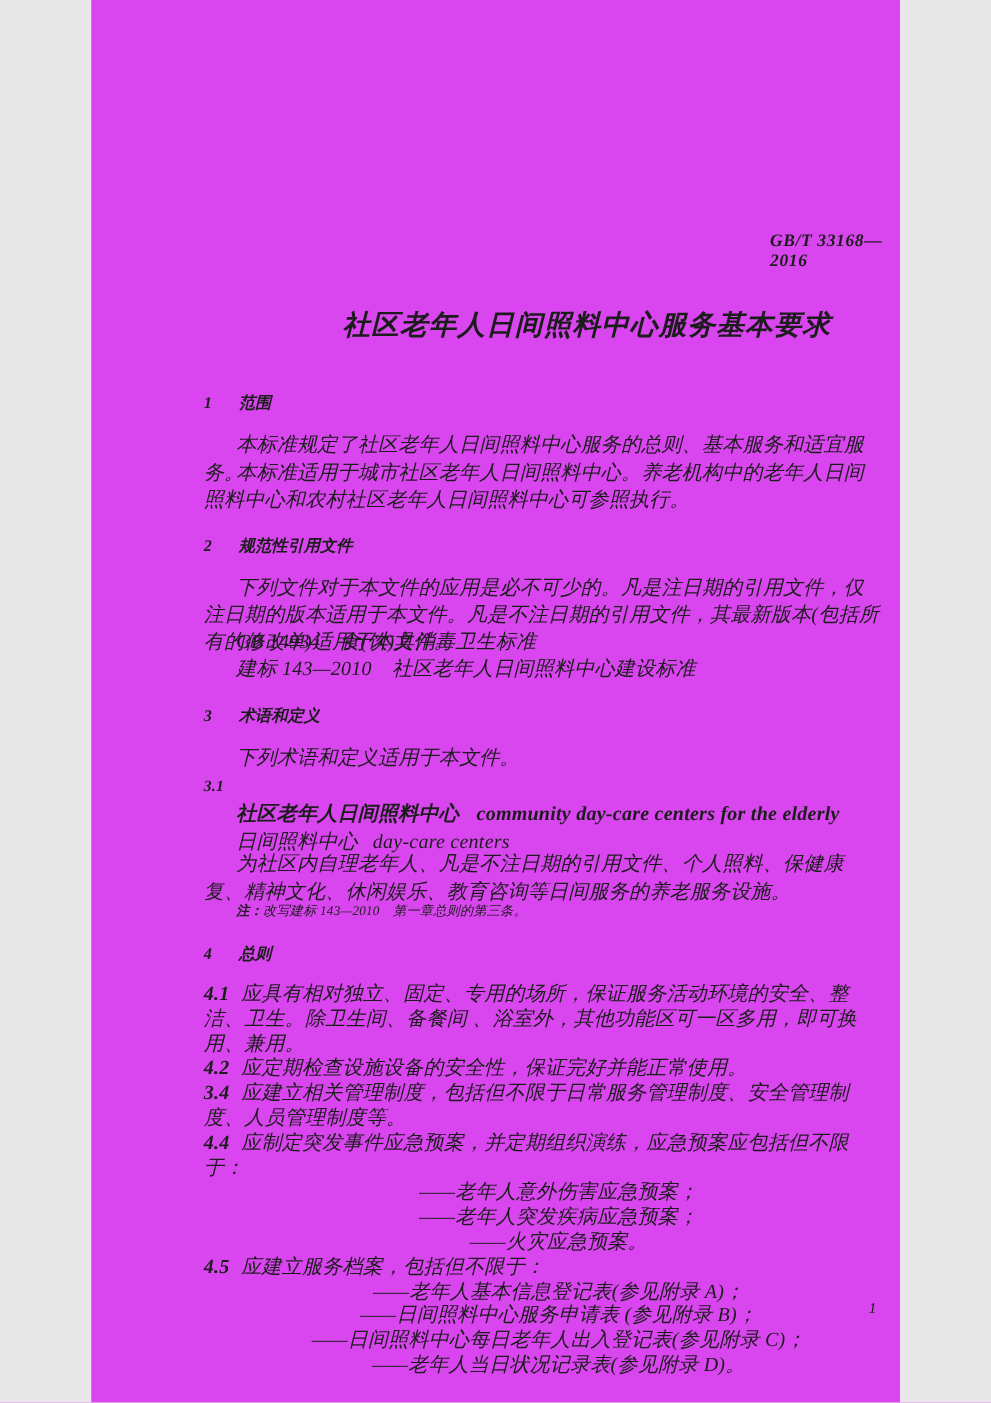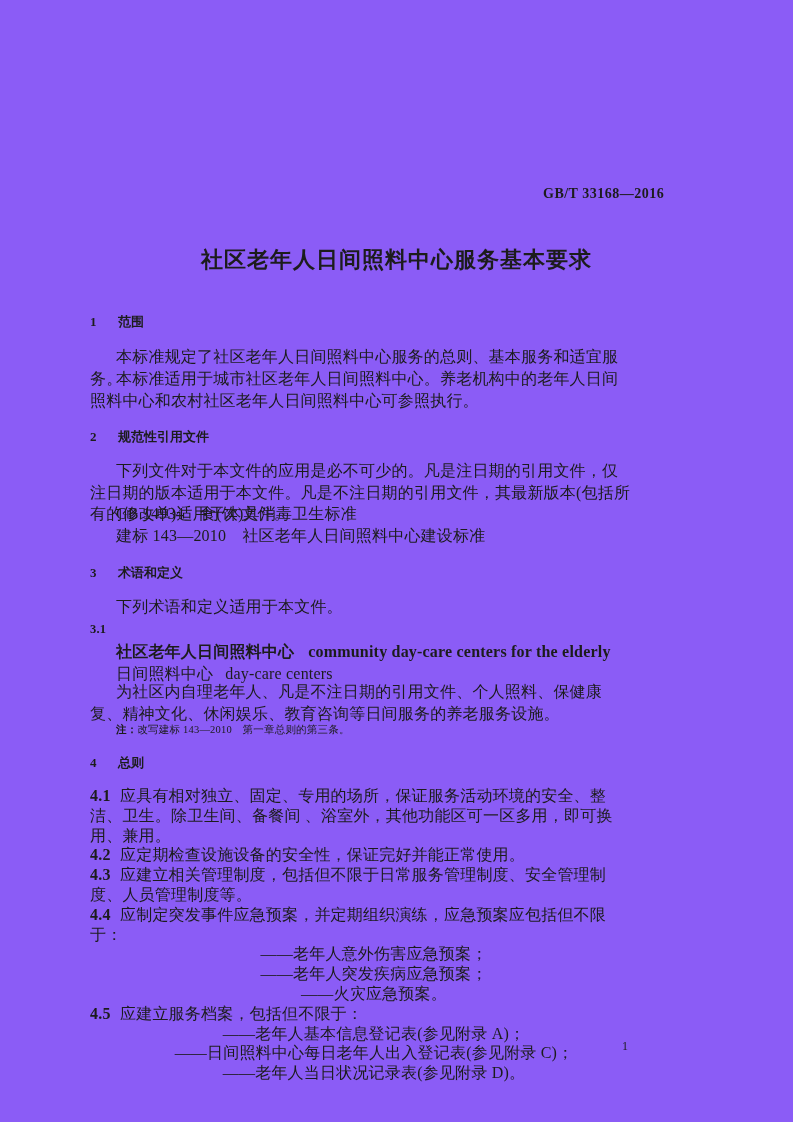--- a/index.html
+++ b/index.html
@@ -1,23 +1,24 @@
 <!DOCTYPE html>
 <html><head>
 <meta charset="utf-8">
 <style>
   html,body { margin:0; padding:0; background:#e8e8e8; }
   .page {
     position:relative;
-    width:793px; height:1122px;
+    width:647px; height:1122px;
     margin:0 auto;
-    background:#8b5cf6;
+    background:#d946ef;
     color:#1c1c1c;
     font-family:"Liberation Serif","DejaVu Serif",serif;
     overflow:hidden;
+    font-style:italic;
   }
   .abs { position:absolute; }
   .doc-code {
     top:186px; left:543px;
     font-size:14px; font-weight:bold;
     letter-spacing:0.5px;
     font-family:"Liberation Serif","DejaVu Serif",serif;
   }
   .doc-title {
     top:245px; left:0; width:793px;
@@ -87,26 +88,27 @@
   <p class="abs body-block pad26" style="top:663px;"><span>日间照料中心</span><span class="alias-en">day-care centers</span></p>
   <p class="abs body-block indent2" style="top:681px;">为社区内自理老年人、凡是不注日期的引用文件、个人照料、保健康复、精神文化、休闲娱乐、教育咨询等日间服务的养老服务设施。</p>
   <p class="abs body-block pad26 note-line" style="top:723px;"><span class="note-label">注：</span><span class="refline">改写建标 143—2010　第一章总则的第三条。</span></p>
 
   <div class="abs sec-head" style="top:754px;">
     <span class="hnum">4</span><span>总则</span>
   </div>
   <div class="abs body-block s4-list" style="top:786px;">
     <p><span class="cnum">4.1</span><span class="refline">应具有相对独立、固定、专用的场所，保证服务活动环境的安全、整洁、卫生。除卫生间、备餐间 、浴室外，其他功能区可一区多用，即可换用、兼用。</span></p>
     <p><span class="cnum">4.2</span><span>应定期检查设施设备的安全性，保证完好并能正常使用。</span></p>
-    <p><span class="cnum">4.3</span><span>应建立相关管理制度，包括但不限于日常服务管理制度、安全管理制度、人员管理制度等。</span></p>
+    <p><span class="cnum">3.4</span><span>应建立相关管理制度，包括但不限于日常服务管理制度、安全管理制度、人员管理制度等。</span></p>
     <p><span class="cnum">4.4</span><span>应制定突发事件应急预案，并定期组织演练，应急预案应包括但不限于：</span></p>
     <p class="dash-item">——老年人意外伤害应急预案；</p>
     <p class="dash-item">——老年人突发疾病应急预案；</p>
     <p class="dash-item">——火灾应急预案。</p>
     <p><span class="cnum">4.5</span><span>应建立服务档案，包括但不限于：</span></p>
     <p class="dash-item refline">——老年人基本信息登记表(参见附录 A)；</p>
+    <p class="dash-item refline">——日间照料中心服务申请表 (参见附录 B)；</p>
     <p class="dash-item refline">——日间照料中心每日老年人出入登记表(参见附录 C)；</p>
     <p class="dash-item refline">——老年人当日状况记录表(参见附录 D)。</p>
   </div>
 
   <div class="abs page-num">1</div>
 
 </div>
 
 </body></html>

